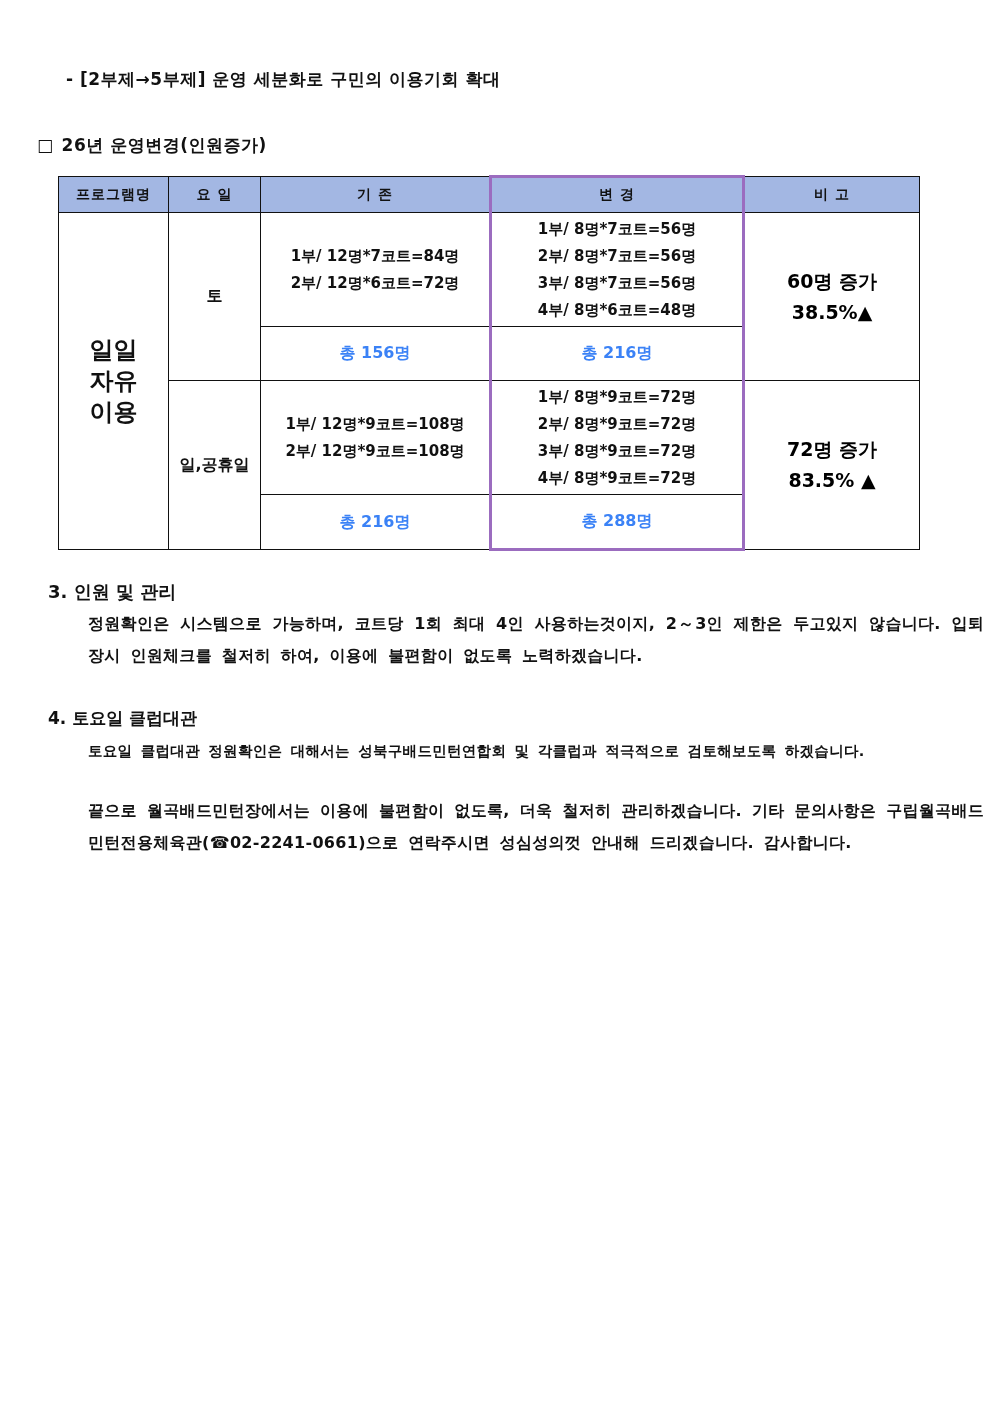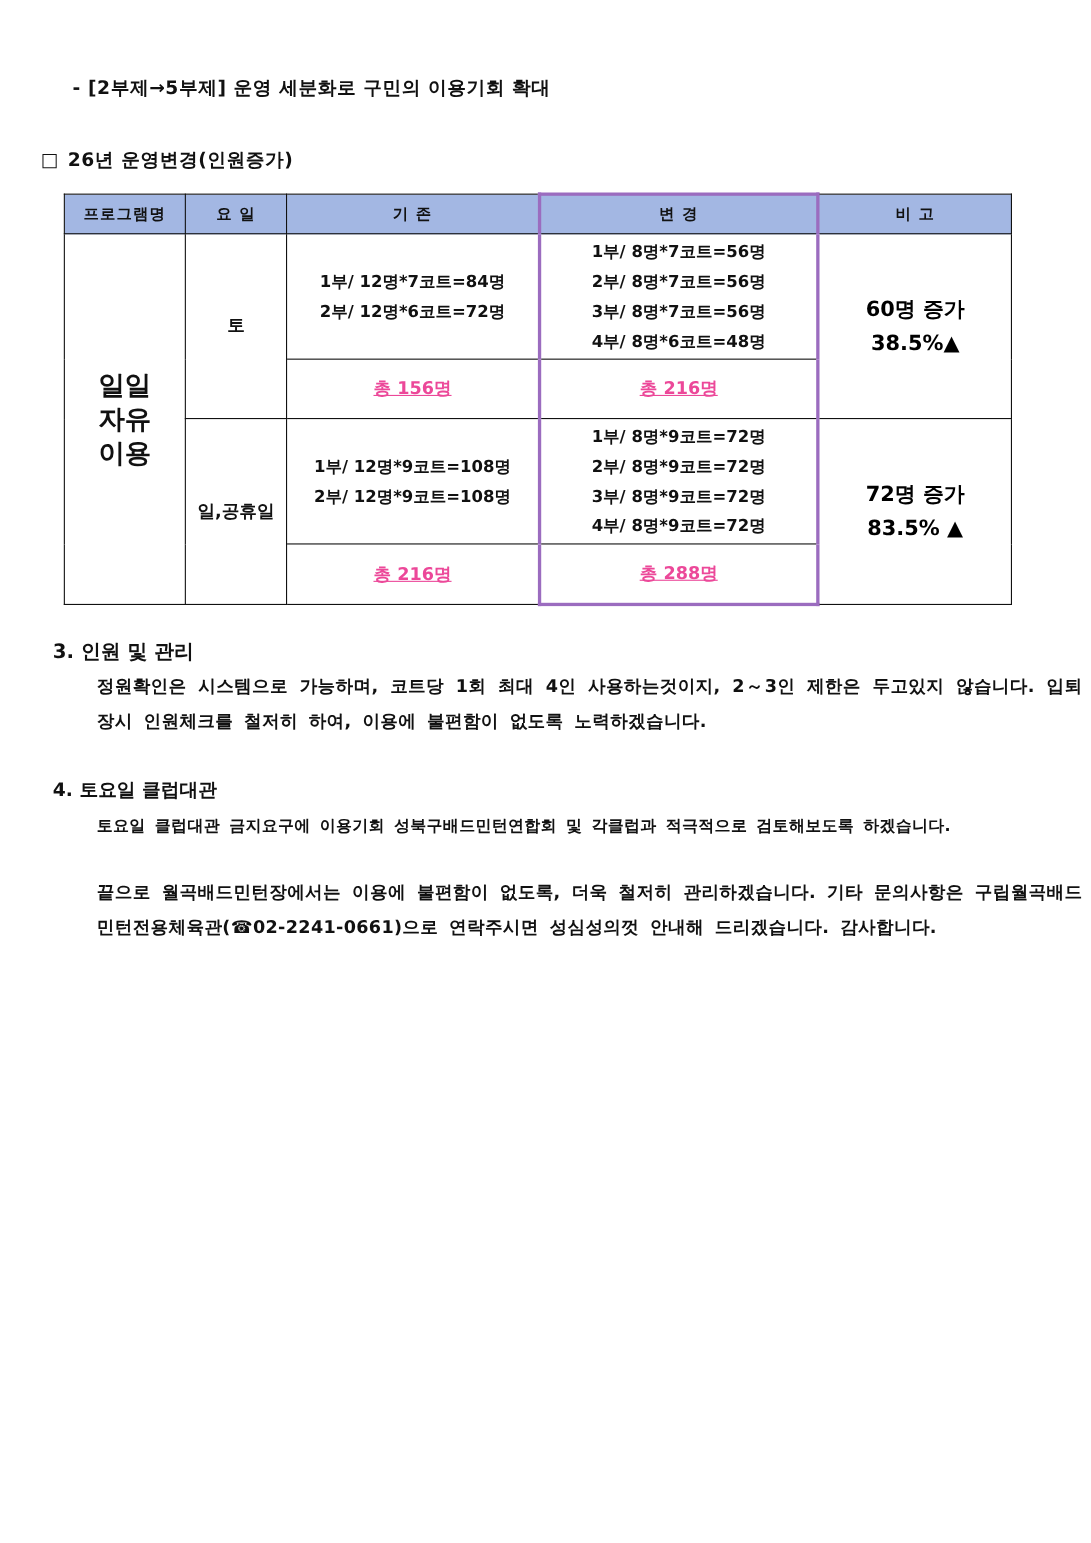--- a/index.html
+++ b/index.html
@@ -23,21 +23,21 @@
     }
     table.plan th {
       background: #a3b7e3; height: 34px; font-size: 14px; letter-spacing: 1px;
     }
     .col-prog { width: 110px; }
     .col-day { width: 92px; }
     .col-old { width: 230px; }
     .col-new { width: 253px; }
     .col-note { width: 176px; }
     td.detail { height: 113px; line-height: 27px; }
-    td.total { height: 53px; color: #ec4899; font-size: 16px; text-decoration: underline; }
+    td.total { height: 53px; color: #3b82f6; font-size: 16px; }
     td.note { color: #000000; font-size: 19px; line-height: 31px; }
     td.prog { font-size: 24px; line-height: 31px; }
     td.day { font-size: 16px; }
     .new-col { border-left: 3px solid #9b6cbf !important; border-right: 3px solid #9b6cbf !important; }
     th.new-col { border-top: 3px solid #9b6cbf !important; }
     td.new-last { border-bottom: 3px solid #9b6cbf !important; }
     .detail .row { display: block; }
 
     .para { position: absolute; left: 48px; width: 896px; font-weight: bold; font-size: 16px; line-height: 32px; text-align: justify; text-align-last: left; letter-spacing: 0.3px; word-spacing: 4px; margin-left: 40px; }
     .h3 { left: 48px; top: 580px; font-size: 18px; }
@@ -120,15 +120,15 @@
       <td class="total">총 216명</td>
       <td class="total new-col new-last">총 288명</td>
     </tr>
   </tbody>
 </table>
 
 <div class="line h3">3. 인원 및 관리</div>
 <div class="para p3">정원확인은 시스템으로 가능하며, 코트당 1회 최대 4인 사용하는것이지, 2～3인 제한은 두고있지 않습니다. 입퇴장시 인원체크를 철저히 하여, 이용에 불편함이 없도록 노력하겠습니다.</div>
 
 <div class="line h4">4. 토요일 클럽대관</div>
-<div class="para p4">토요일 클럽대관 금지요구에 이용기회 성북구배드민턴연합회 및 각클럽과 적극적으로 검토해보도록 하겠습니다.</div>
+<div class="para p4">토요일 클럽대관 정원확인은 대해서는 성북구배드민턴연합회 및 각클럽과 적극적으로 검토해보도록 하겠습니다.</div>
 
 <div class="para p5">끝으로 월곡배드민턴장에서는 이용에 불편함이 없도록, 더욱 철저히 관리하겠습니다. 기타 문의사항은 구립월곡배드민턴전용체육관(☎02-2241-0661)으로 연락주시면 성심성의껏 안내해 드리겠습니다. 감사합니다.</div>
 
 </body></html>

